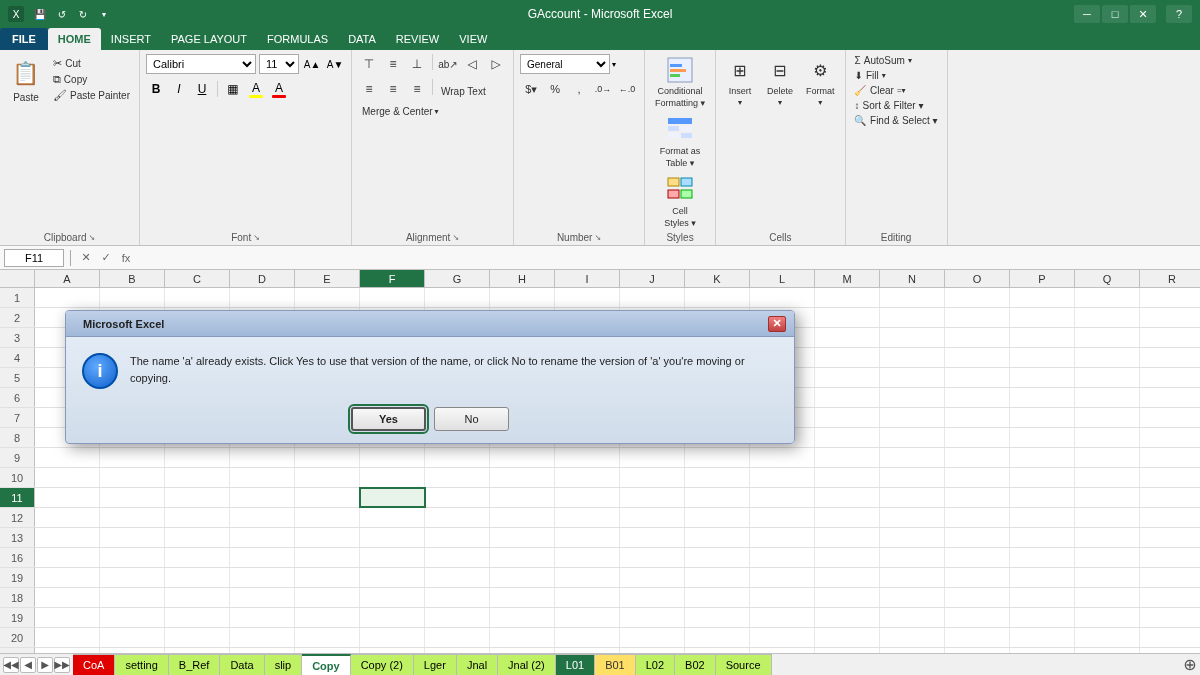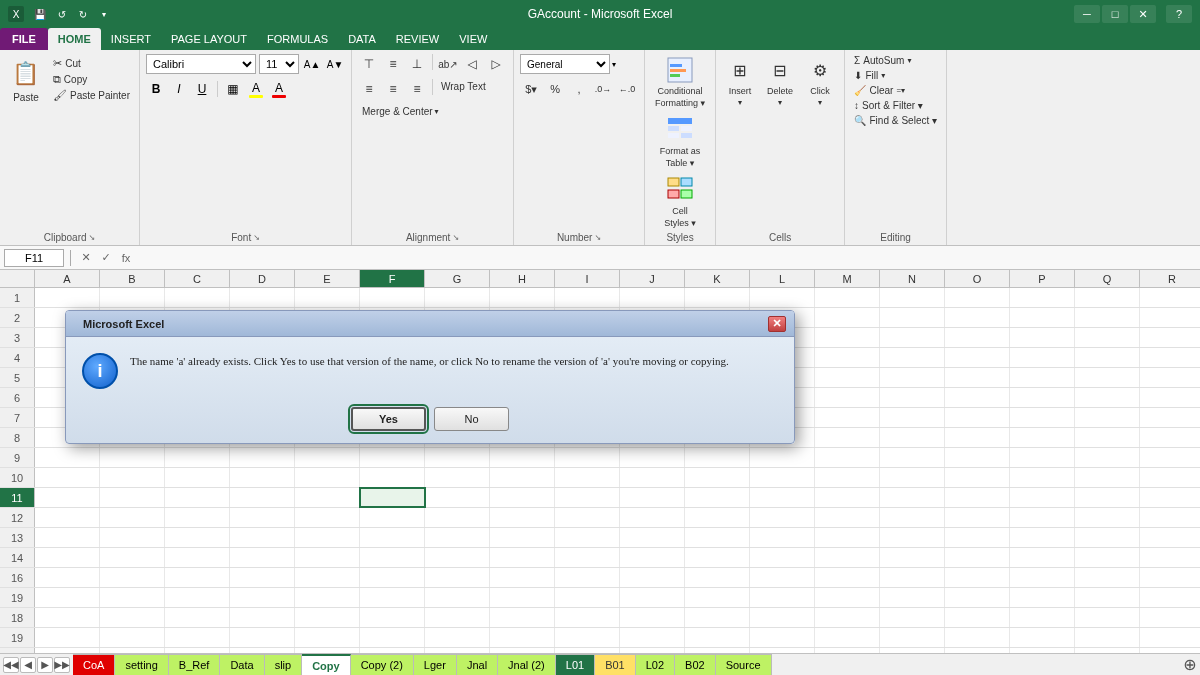--- a/index.html
+++ b/index.html
@@ -40,21 +40,21 @@
       display: flex;
       align-items: center;
     }
     .ribbon-tab.active {
       background: #f0f0f0;
       color: #217346;
       font-weight: bold;
       border-radius: 3px 3px 0 0;
     }
     .ribbon-tab.file {
-      background: #701a75;
+      background: #0c4a6e;
       color: white;
       font-weight: bold;
       border-radius: 3px 3px 0 0;
       padding: 3px 12px;
     }
 
     
     .ribbon {
       background: #f0f0f0;
       border-bottom: 1px solid #c0c0c0;
@@ -135,21 +135,21 @@
     .underline-btn { text-decoration: underline; }
 
     
     .align-group .ribbon-group-content { flex-direction: column; }
     .align-row { display: flex; gap: 2px; margin-bottom: 2px; }
     .align-btn {
       width: 22px; height: 20px; display: flex; align-items: center; justify-content: center;
       border: 1px solid transparent; cursor: pointer; border-radius: 2px; font-size: 12px; color: #333;
     }
     .wrap-text-btn {
-      display: flex; align-items: flex-start; gap: 2px; padding: 1px 3px; cursor: pointer;
+      display: flex; align-items: flex-end; gap: 2px; padding: 1px 3px; cursor: pointer;
       border: 1px solid transparent; border-radius: 2px; font-size: 10px; color: #333;
     }
     .merge-btn {
       display: flex; align-items: center; gap: 2px; padding: 1px 3px; cursor: pointer;
       border: 1px solid transparent; border-radius: 2px; font-size: 10px; color: #333;
     }
 
     
     .number-group .ribbon-group-content { flex-direction: column; }
     .num-format-select { width: 90px; height: 20px; font-size: 10px; border: 1px solid #aaa; background: white; padding: 0 2px; }
@@ -349,21 +349,21 @@
     }
     .dialog-icon {
       width: 36px; height: 36px;
       background: radial-gradient(circle at 40% 35%, #60aaff, #1060cc);
       border-radius: 50%;
       display: flex; align-items: center; justify-content: center;
       color: white; font-size: 18px; font-weight: bold;
       flex-shrink: 0;
       border: 2px solid #0050aa;
     }
-    .dialog-message { font-size: 11px; color: #222; line-height: 1.5; flex: 1; font-family: Liberation Serif, serif; }
+    .dialog-message { font-size: 11px; color: #222; line-height: 1.5; flex: 1; }
     .dialog-buttons { display: flex; justify-content: center; gap: 8px; }
     .dialog-btn {
       min-width: 75px; height: 24px;
       background: linear-gradient(to bottom, #f8f8f8, #e0e0e0);
       border: 1px solid #888;
       border-radius: 3px;
       font-size: 11px; cursor: pointer; color: #222;
       display: flex; align-items: center; justify-content: center;
       padding: 0 12px;
       margin-top: 6px;
@@ -584,21 +584,21 @@
         <span>Insert</span>
         <span style="font-size:8px;">▾</span>
       </div>
       <div class="cell-btn">
         <div class="cell-icon">⊟</div>
         <span>Delete</span>
         <span style="font-size:8px;">▾</span>
       </div>
       <div class="cell-btn">
         <div class="cell-icon">⚙</div>
-        <span>Click</span>
+        <span>Format</span>
         <span style="font-size:8px;">▾</span>
       </div>
     </div>
     <div class="ribbon-group-label">
       <span>Cells</span>
     </div>
   </div>
 
   <div class="ribbon-group editing-group">
     <div class="ribbon-group-content">
@@ -941,41 +941,20 @@
         <div class="cell"></div>
         <div class="cell"></div>
         <div class="cell"></div>
         <div class="cell"></div>
         <div class="cell"></div>
         <div class="cell"></div>
         <div class="cell"></div>
         <div class="cell"></div>
       </div>
       <div class="grid-row">
-        <div class="row-num">14</div>
-        <div class="cell"></div>
-        <div class="cell"></div>
-        <div class="cell"></div>
-        <div class="cell"></div>
-        <div class="cell"></div>
-        <div class="cell"></div>
-        <div class="cell"></div>
-        <div class="cell"></div>
-        <div class="cell"></div>
-        <div class="cell"></div>
-        <div class="cell"></div>
-        <div class="cell"></div>
-        <div class="cell"></div>
-        <div class="cell"></div>
-        <div class="cell"></div>
-        <div class="cell"></div>
-        <div class="cell"></div>
-        <div class="cell"></div>
-      </div>
-      <div class="grid-row">
         <div class="row-num">16</div>
         <div class="cell"></div>
         <div class="cell"></div>
         <div class="cell"></div>
         <div class="cell"></div>
         <div class="cell"></div>
         <div class="cell"></div>
         <div class="cell"></div>
         <div class="cell"></div>
         <div class="cell"></div>

